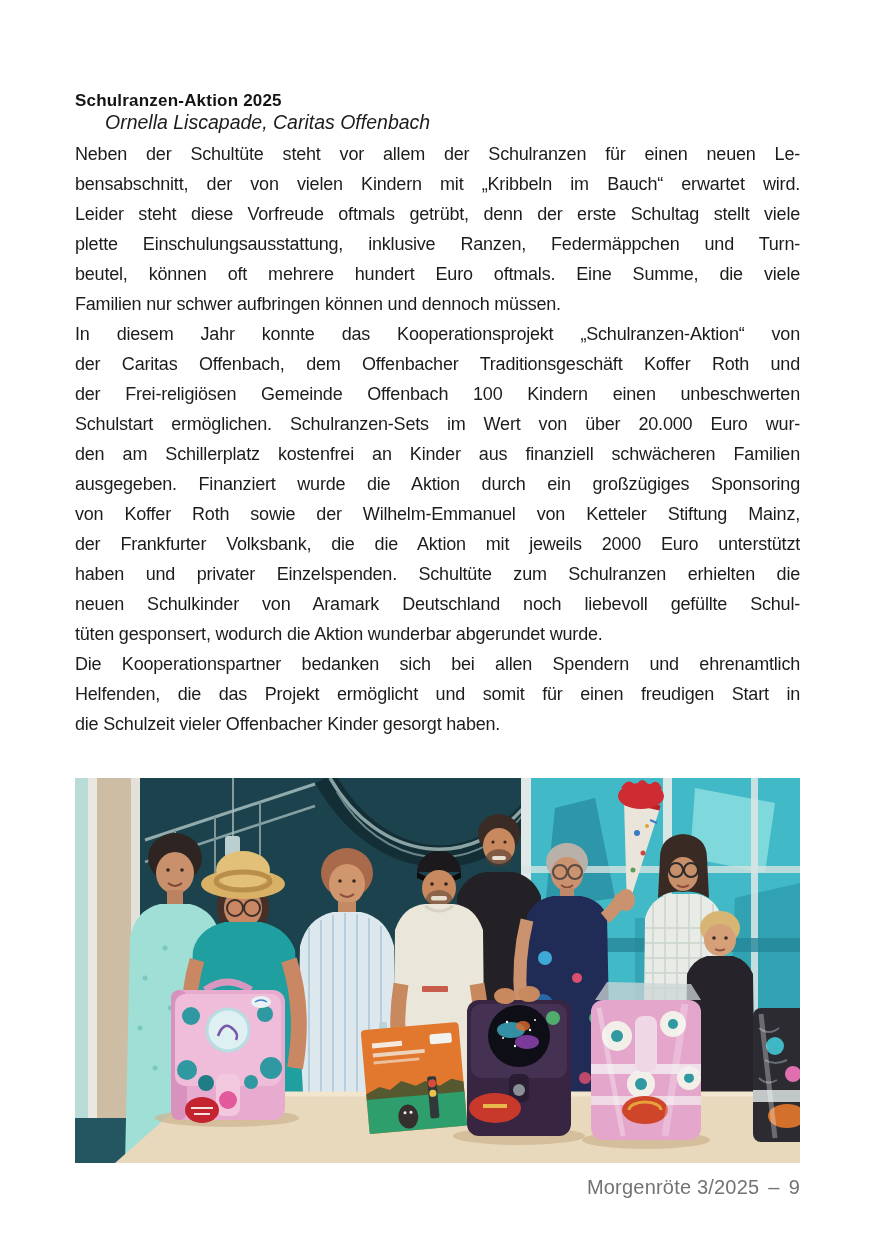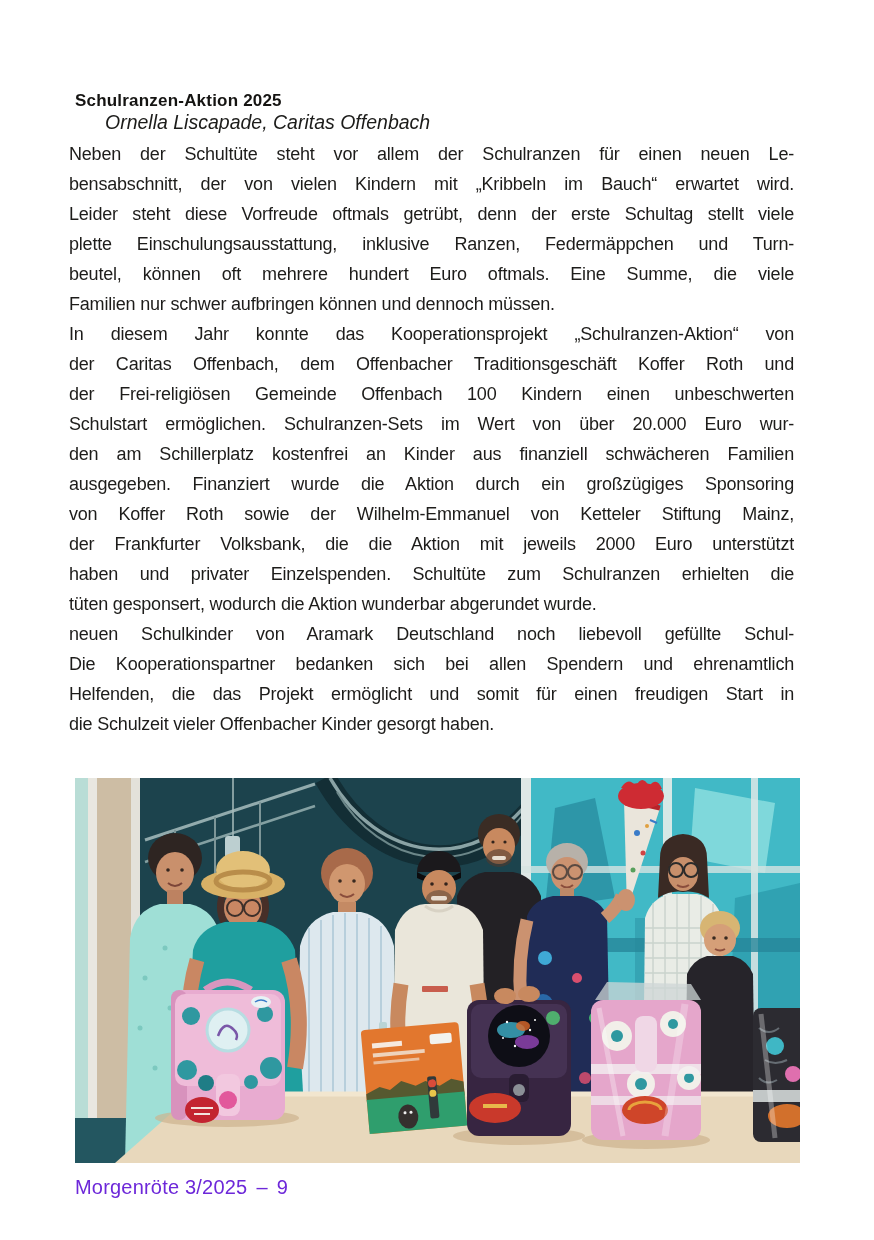--- a/index.html
+++ b/index.html
@@ -12,38 +12,38 @@
   }
   .title {
     position:absolute; left:75px; top:80px; width:725px;
     font-size:17px; font-weight:bold; color:#151412; letter-spacing:0.2px;
   }
   .byline {
     position:absolute; left:75px; top:111px; width:725px;
     font-size:19.5px; font-style:italic; color:#1c1c1a;margin-left:30px;
   }
   .bodytext {
-    position:absolute; left:69px; top:139px; width:725px;
+    position:absolute; left:75px; top:139px; width:725px;
   }
   .para { margin:0; }
   .line {
     font-size:18px; line-height:30px; height:30px;
     letter-spacing:-0.2px; color:#1d1c1a;
     text-align:justify; text-align-last:justify;
     overflow:hidden; white-space:normal;
   }
   .line.last { text-align-last:left; }
   .photo {
     position:absolute; left:75px; top:778px; width:725px; height:385px;
     overflow:hidden; background:#235660;
   }
   .photo svg { display:block; }
   .footer {
     position:absolute; left:75px; top:1176px; width:725px;
-    font-size:20px; color:#6d28d9; letter-spacing:0.2px;
+    text-align:right; font-size:20px; color:#737373; letter-spacing:0.2px;
   }
   .footer .sep { margin:0 9px; }
 </style>
 </head>
 <body>
 
 <h1 class="title">Schulranzen-Aktion 2025</h1>
 <div class="byline">Ornella Liscapade, Caritas Offenbach</div>
 
 <div class="bodytext">
@@ -58,22 +58,22 @@
   <div class="para">
       <div class="line">In diesem Jahr konnte das Kooperationsprojekt „Schulranzen-Aktion“ von</div>
       <div class="line">der Caritas Offenbach, dem Offenbacher Traditionsgeschäft Koffer Roth und</div>
       <div class="line">der Frei-religiösen Gemeinde Offenbach 100 Kindern einen unbeschwerten</div>
       <div class="line">Schulstart ermöglichen. Schulranzen-Sets im Wert von über 20.000 Euro wur-</div>
       <div class="line">den am Schillerplatz kostenfrei an Kinder aus finanziell schwächeren Familien</div>
       <div class="line">ausgegeben. Finanziert wurde die Aktion durch ein großzügiges Sponsoring</div>
       <div class="line">von Koffer Roth sowie der Wilhelm-Emmanuel von Ketteler Stiftung Mainz,</div>
       <div class="line">der Frankfurter Volksbank, die die Aktion mit jeweils 2000 Euro unterstützt</div>
       <div class="line">haben und privater Einzelspenden. Schultüte zum Schulranzen erhielten die</div>
+      <div class="line">neuen Schulkinder von Aramark Deutschland noch liebevoll gefüllte Schul-</div>
       <div class="line last">tüten gesponsert, wodurch die Aktion wunderbar abgerundet wurde.</div>
-      <div class="line">neuen Schulkinder von Aramark Deutschland noch liebevoll gefüllte Schul-</div>
     </div>
   <div class="para">
       <div class="line">Die Kooperationspartner bedanken sich bei allen Spendern und ehrenamtlich</div>
       <div class="line">Helfenden, die das Projekt ermöglicht und somit für einen freudigen Start in</div>
       <div class="line last">die Schulzeit vieler Offenbacher Kinder gesorgt haben.</div>
     </div>
 </div>
 
 <div class="photo">
 <svg width="725" height="385" viewBox="0 0 725 385" xmlns="http://www.w3.org/2000/svg">

